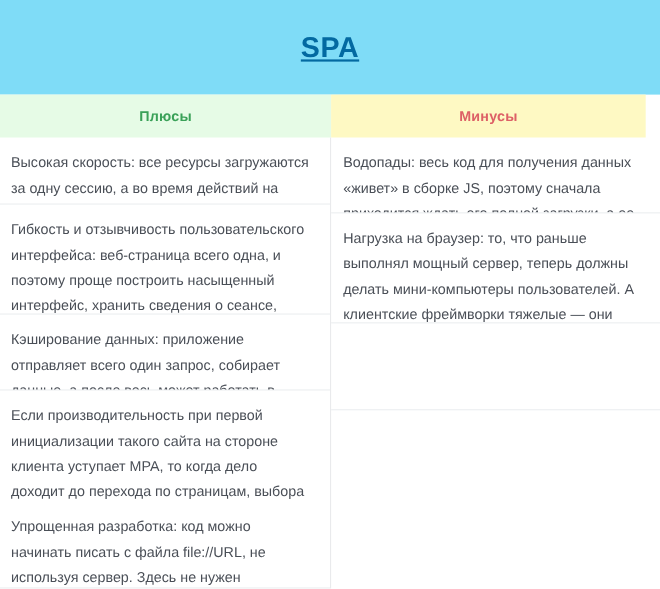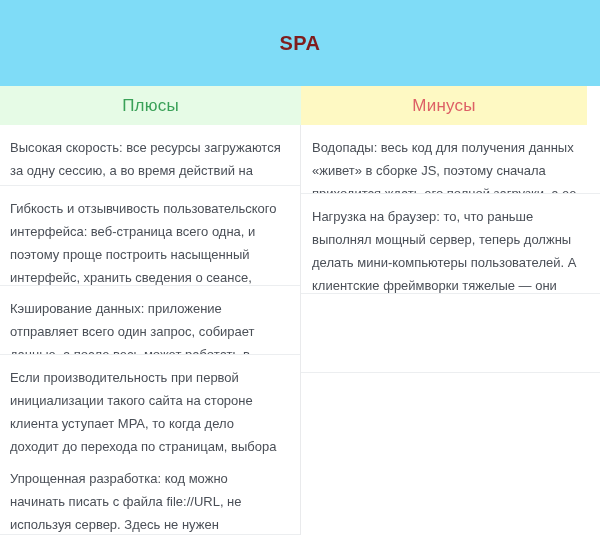--- a/index.html
+++ b/index.html
@@ -25,26 +25,27 @@
 
   
   .title-band {
     height: 86px;
     background: #7fdcf7;
     display: flex;
     align-items: center;
     justify-content: center;
   }
   .title-text {
-    color: #7f1d1d;
-    font-size: 20px;
+    color: #0369a1;
+    font-size: 26px;
     font-weight: bold;
     letter-spacing: 0.5px;
     line-height: 1;
     user-select: none;
+    text-decoration: underline;
   }
 
   
   .header-row {
     display: flex;
     height: 39px;
   }
   .header-cell {
     display: flex;
     align-items: center;
@@ -53,22 +54,22 @@
   }
   .header-cell.pros {
     width: 301px;
     background: #e6fbe6;
   }
   .header-cell.cons {
     width: 286px;
     background: #fef9c3;
   }
   .header-label {
-    font-size: 17px;
-    font-weight: normal;
+    font-size: 13px;
+    font-weight: bold;
     letter-spacing: 0.2px;
   }
   .header-cell.pros .header-label { color: #3aa158; }
   .header-cell.cons .header-label { color: #dd6066; }
 
   
   .body-grid {
     display: flex;
     height: 410px;
     position: relative;

